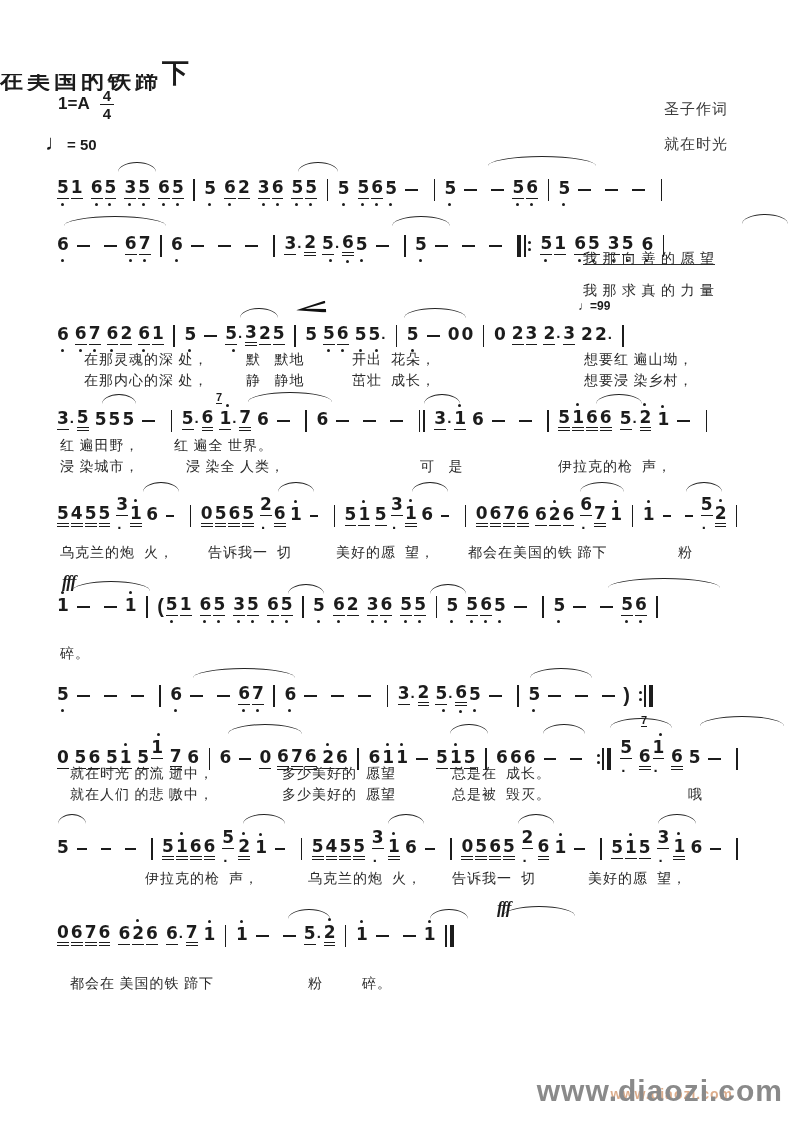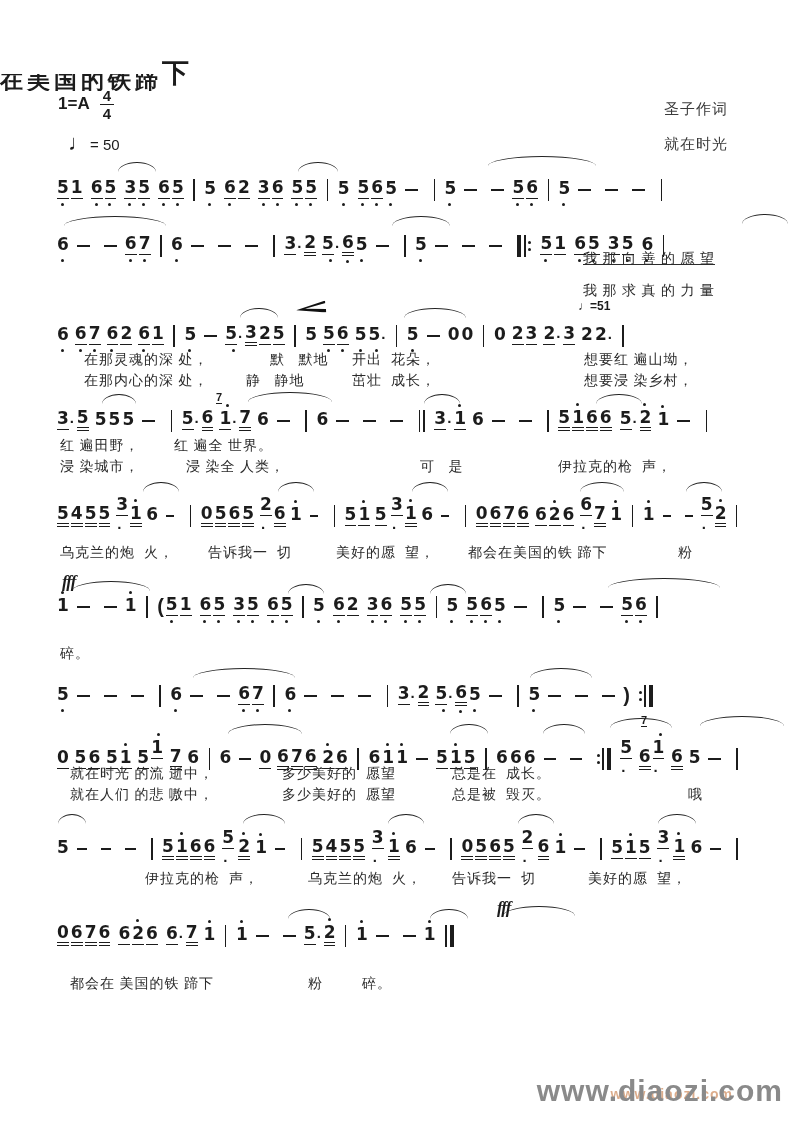--- a/index.html
+++ b/index.html
@@ -8,21 +8,21 @@
 
   
   .title-wrap{position:absolute;top:55px;left:0;width:100%;text-align:left;white-space:nowrap;}
   .title-clip{display:inline-block;height:17px;overflow:hidden;vertical-align:bottom;}
   .title-clip span{display:block;margin-top:-9px;font-size:23px;font-weight:bold;letter-spacing:4px;font-family:"Liberation Serif",serif;}
   .title-last{display:inline-block;font-size:27px;font-weight:bold;vertical-align:bottom;font-family:"Liberation Serif",serif;}
   .keysig{position:absolute;left:58px;top:88px;font-size:17px;font-weight:bold;}
   .meter{display:inline-block;vertical-align:middle;text-align:center;margin-left:10px;font-weight:bold;line-height:1.0;font-size:15px;}
   .meter .num{display:block;border-bottom:1.5px solid #1c1c1c;padding:0 3px 1px;}
   .meter .den{display:block;padding-top:1px;}
-  .tempo-main{position:absolute;left:68px;top:130px;font-size:15px;font-weight:normal;}
+  .tempo-main{position:absolute;left:45px;top:130px;font-size:15px;font-weight:bold;}
   .tempo-main .q{font-size:22px;}
   .credit{position:absolute;left:664px;font-size:15px;color:#3a3a3a;letter-spacing:1px;}
   .credit.c1{top:100px;} .credit.c2{top:135px;}
 
   
   .mline{position:absolute;left:56px;width:690px;display:flex;align-items:center;flex-wrap:nowrap;}
   .note{position:relative;display:inline-block;margin:0 1px;padding:8px 0 9px;}
   .dg{display:inline-block;font-size:17px;font-weight:bold;font-family:"DejaVu Sans",sans-serif;line-height:1;padding-bottom:2px;}
   .u1{border-bottom:1.4px solid #1c1c1c;}
   .u2{border-bottom:4px double #1c1c1c;padding-bottom:1px;}
@@ -637,30 +637,30 @@
       <div class="arc" style="left: 610px; top: 718px; width: 62px;"></div>
       <div class="arc" style="left: 700px; top: 716px; width: 84px;"></div>
       <div class="arc" style="left: 58px; top: 814px; width: 28px;"></div>
       <div class="arc" style="left: 243px; top: 814px; width: 42px;"></div>
       <div class="arc" style="left: 388px; top: 814px; width: 36px;"></div>
       <div class="arc" style="left: 518px; top: 814px; width: 36px;"></div>
       <div class="arc" style="left: 658px; top: 814px; width: 38px;"></div>
       <div class="arc" style="left: 288px; top: 909px; width: 42px;"></div>
       <div class="arc" style="left: 430px; top: 909px; width: 38px;"></div>
       <div class="arc" style="left: 503px; top: 906px; width: 72px;"></div>
-      <div class="ann-tempo" style="left: 578px; top: 299px;">♩=51</div>
+      <div class="ann-tempo" style="left: 578px; top: 299px;">♩=99</div>
       <div class="ann-dyn" style="left: 62px; top: 572px;">fff</div>
       <div class="ann-dyn" style="left: 497px; top: 898px;">fff</div>
       <div class="ann-grace" style="left: 216px; top: 391px;">7</div>
       <div class="ann-grace" style="left: 641px; top: 714px;">7</div>
       <div class="hairpin" style="left: 296px; top: 302px;"></div>
       <div class="lyric" style="left: 583px; top: 250px; text-decoration: underline;">我 那 向 善 的 愿 望</div>
       <div class="lyric" style="left: 583px; top: 282px;">我 那 求 真 的 力 量</div>
       <div class="lyric" style="left: 84px; top: 351px;">在那灵魂的深 处，</div>
-      <div class="lyric" style="left: 246px; top: 351px; margin-left: 24px;">默   默地</div>
+      <div class="lyric" style="left: 246px; top: 351px;">默   默地</div>
       <div class="lyric" style="left: 352px; top: 351px;">开出  花朵，</div>
       <div class="lyric" style="left: 584px; top: 351px;">想要红 遍山坳，</div>
       <div class="lyric" style="left: 84px; top: 372px;">在那内心的深 处，</div>
       <div class="lyric" style="left: 246px; top: 372px;">静   静地</div>
       <div class="lyric" style="left: 352px; top: 372px;">茁壮  成长，</div>
       <div class="lyric" style="left: 584px; top: 372px;">想要浸 染乡村，</div>
       <div class="lyric" style="left: 60px; top: 437px;">红 遍田野，</div>
       <div class="lyric" style="left: 174px; top: 437px;">红 遍全 世界。</div>
       <div class="lyric" style="left: 60px; top: 458px;">浸 染城市，</div>
       <div class="lyric" style="left: 186px; top: 458px;">浸 染全 人类，</div>

